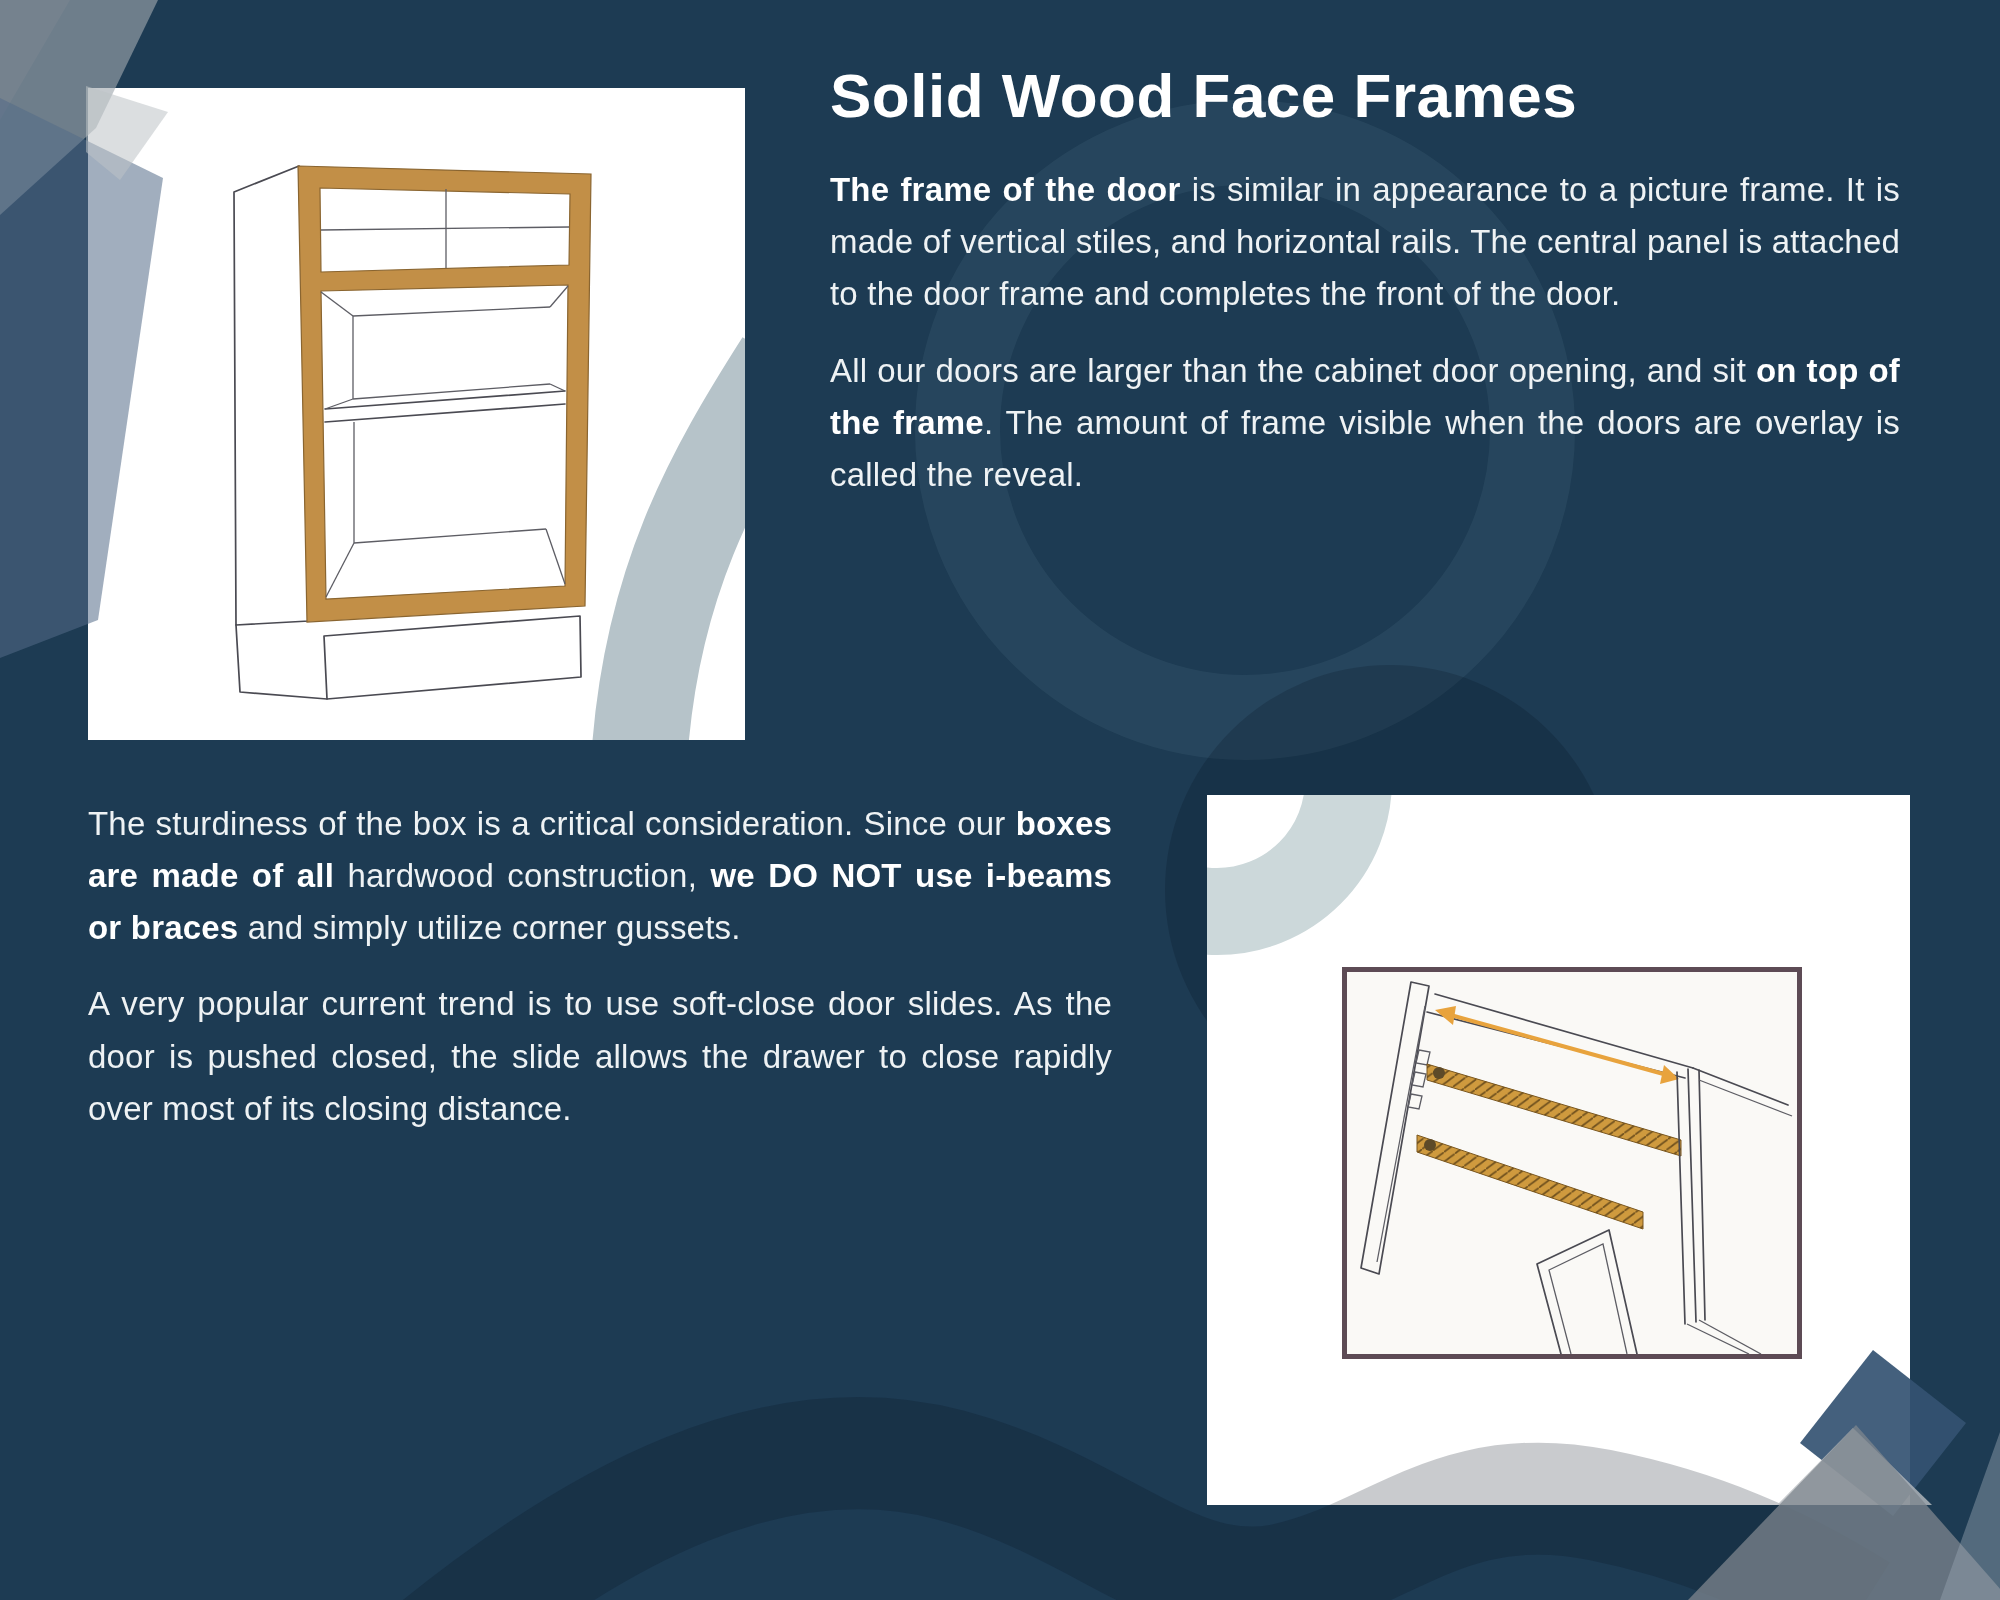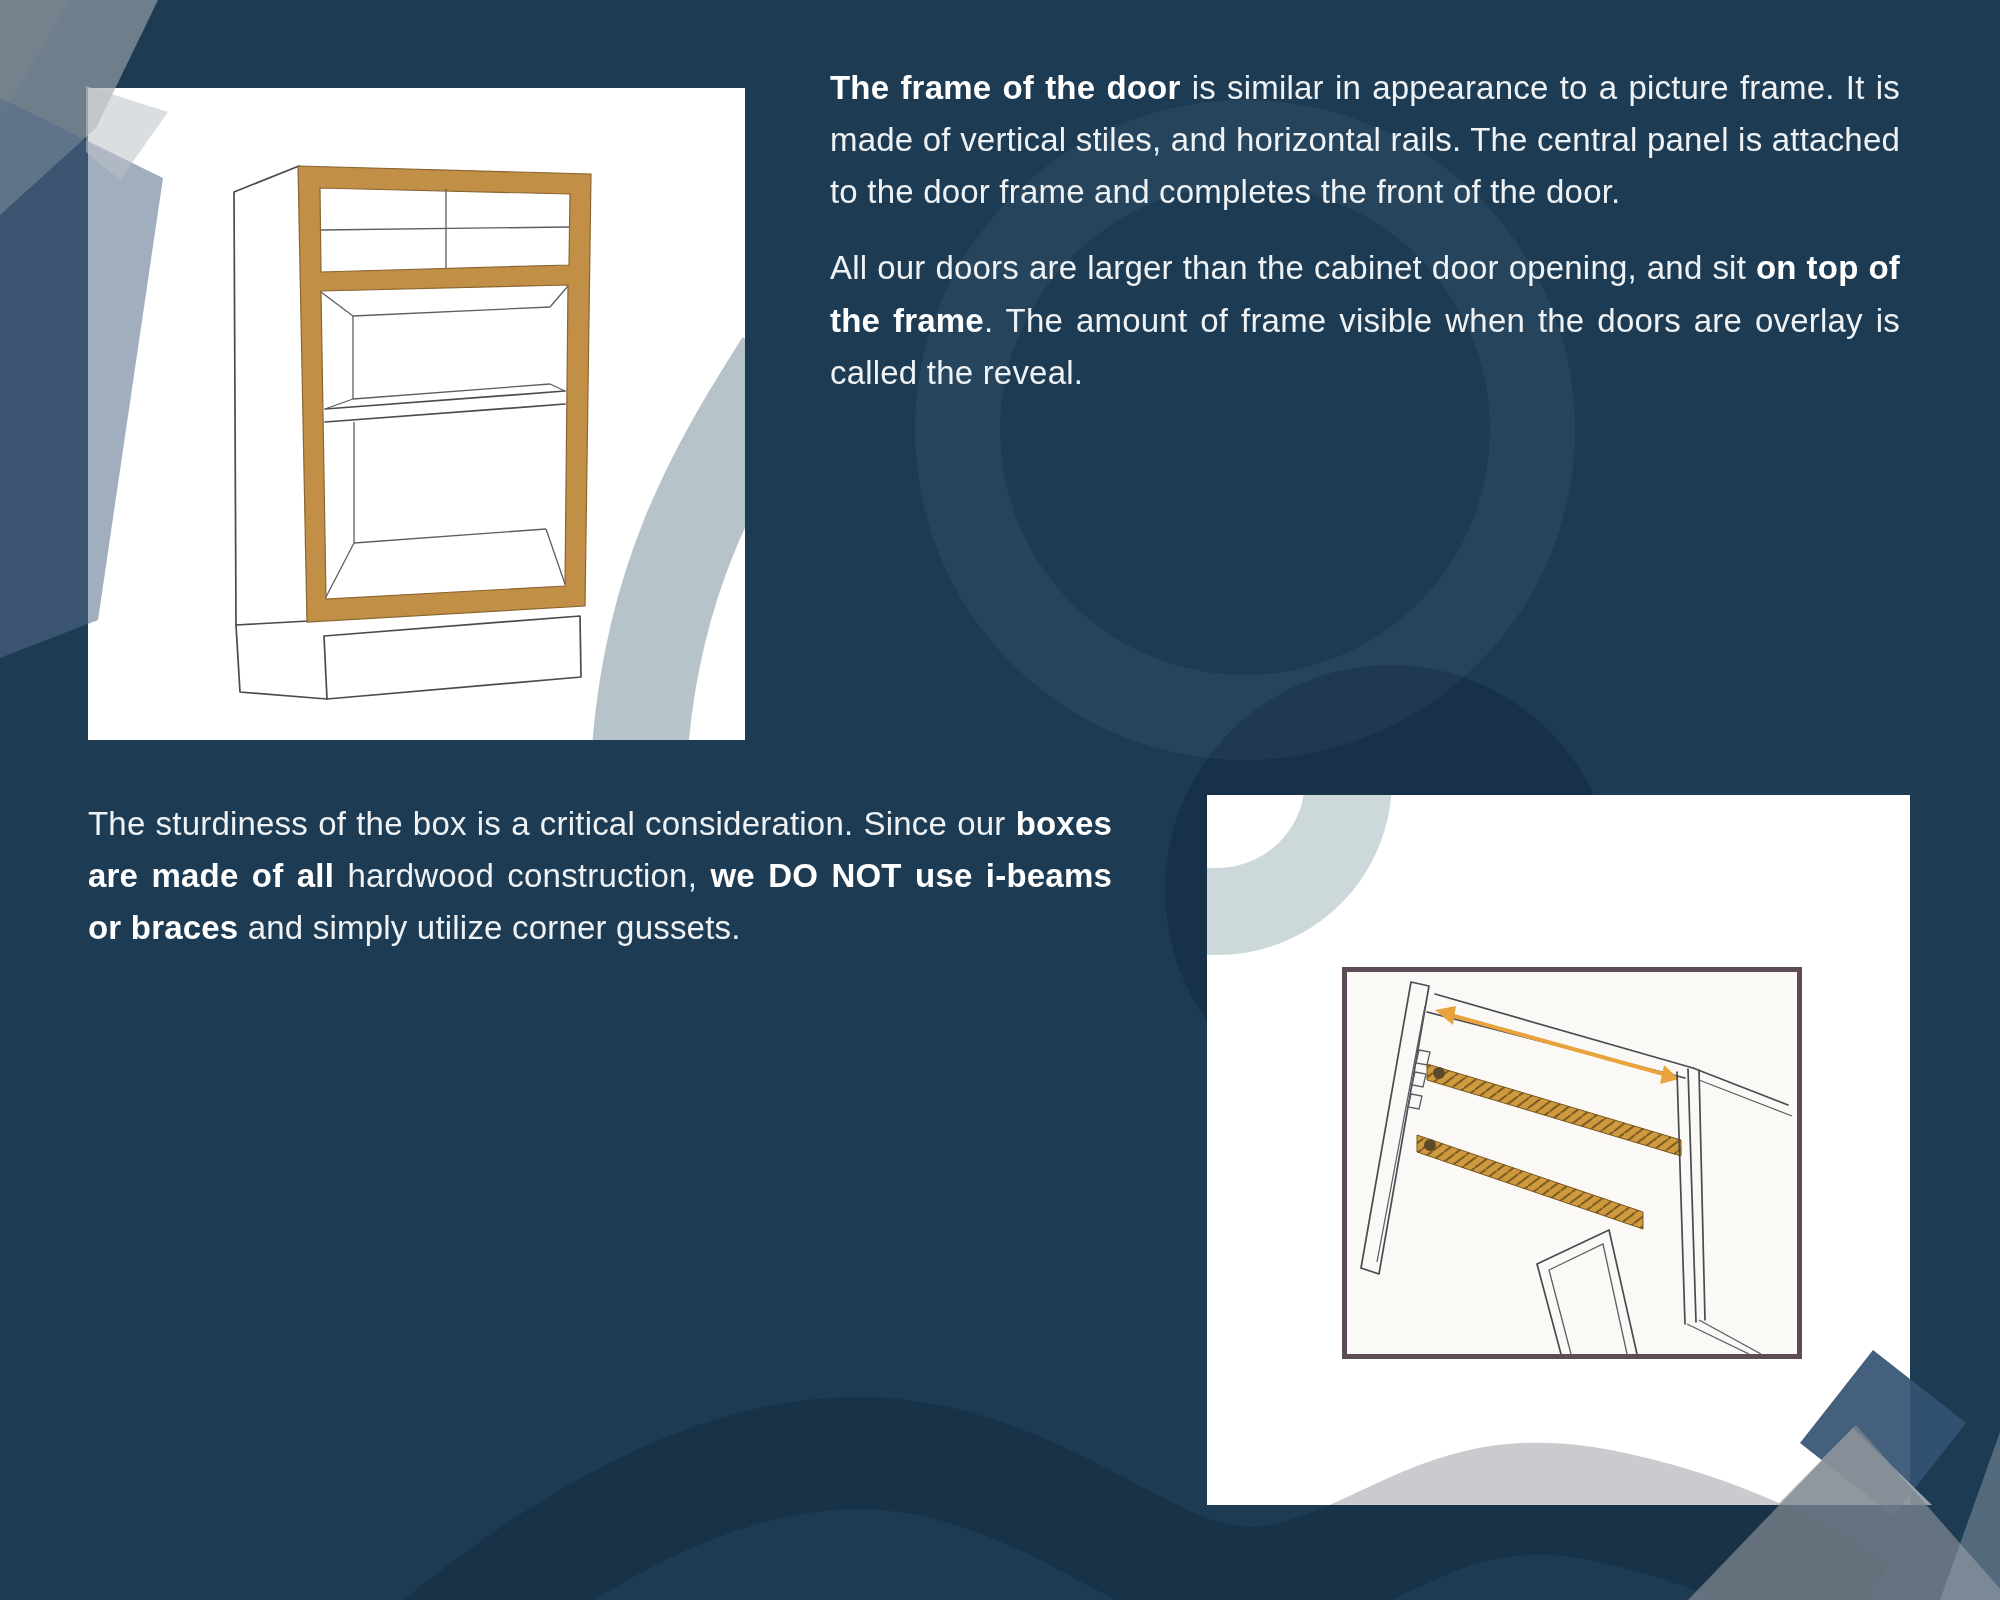--- a/index.html
+++ b/index.html
@@ -99,29 +99,31 @@
       <line class="sketch-thin" x1="477" y1="303" x2="462" y2="296"></line>
       <line class="sketch-thin" x1="266" y1="334" x2="266" y2="455"></line>
 
       <line class="sketch-thin" x1="266" y1="455" x2="458" y2="441"></line>
       <line class="sketch-thin" x1="238" y1="509" x2="266" y2="455"></line>
       <line class="sketch-thin" x1="477" y1="496" x2="458" y2="441"></line>
     </svg>
   </section>
 
   <div class="col col-right">
+    <h1 class="section-title">Solid Wood Face Frames</h1>
     <div class="paras">
         <p><b>The frame of the door</b><span> is similar in appearance to a picture frame. It is made of vertical stiles, and horizontal rails. The central panel is attached to the door frame and completes the front of the door.</span></p>
         <p><span>All our doors are larger than the cabinet door opening, and sit </span><b>on top of the frame</b><span>. The amount of frame visible when the doors are overlay is called the reveal.</span></p>
       </div>
   </div>
 
   <div class="col col-left">
     <div class="paras">
         <p><span>The sturdiness of the box is a critical consideration. Since our </span><b>boxes are made of all</b><span> hardwood construction, </span><b>we DO NOT use i-beams or braces</b><span> and simply utilize corner gussets.</span></p>
+        <p><span>A very popular current trend is to use soft-close door slides. As the door is pushed closed, the slide allows the drawer to close rapidly over most of its closing distance.</span></p>
       </div>
   </div>
 
   <section class="panel glides-panel">
     <div class="ring-decoration"></div>
     <div class="illus-frame">
       <svg width="450" height="382" viewBox="0 0 450 382">
         <defs>
           <pattern id="hatch" patternUnits="userSpaceOnUse" width="11" height="11" patternTransform="rotate(8)">
             <path d="M0,11 L11,0" stroke="#6b4d1c" stroke-width="1.6"></path>

